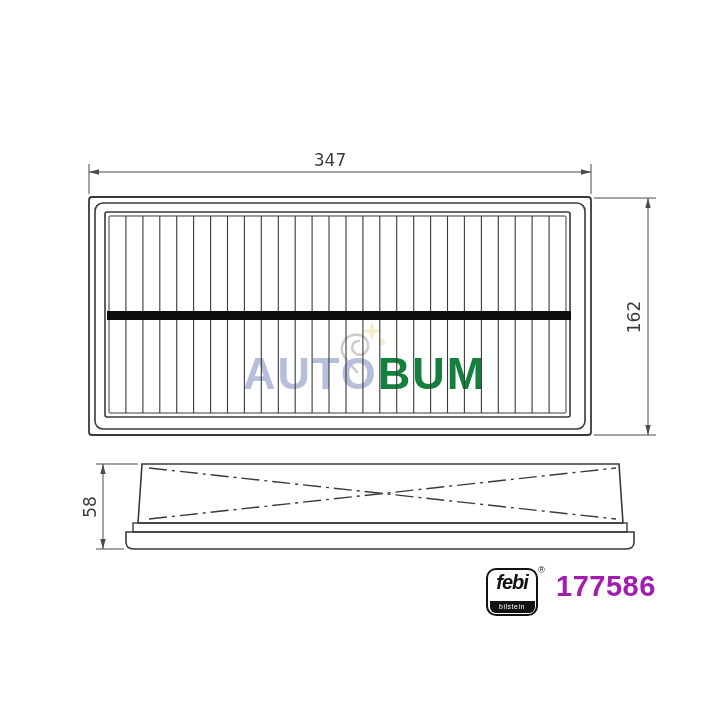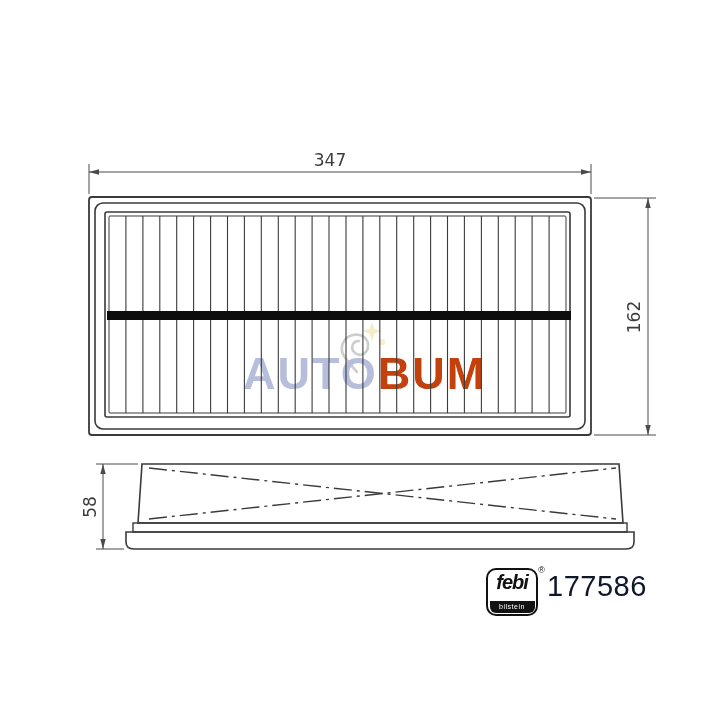--- a/index.html
+++ b/index.html
@@ -18,36 +18,36 @@
   .brand{position:absolute;left:486px;top:568px;z-index:3;display:flex;align-items:flex-start;}
   .febi-box{position:relative;width:52px;height:48px;border:2.5px solid #121212;border-radius:10px;
         box-sizing:border-box;background:#ffffff;}
   .febi-word{position:absolute;top:1px;left:0;right:0;text-align:center;font-weight:800;
         font-style:italic;font-size:20px;color:#121212;letter-spacing:-1px;
         font-family:"Liberation Sans", sans-serif;}
   .febi-bar{position:absolute;left:1.5px;right:1.5px;bottom:1.5px;height:12px;background:#121212;
         border-radius:0 0 6px 6px;color:#ffffff;font-size:7px;text-align:center;line-height:12px;
         letter-spacing:.5px;font-family:"Liberation Sans", sans-serif;}
   .febi-reg{position:absolute;top:-5px;right:-9px;font-size:9px;color:#121212;}
-  .part-number{margin-left:9px;margin-top:2px;font-size:29px;font-weight:400;color:#0f172a;
+  .part-number{margin-left:18px;margin-top:2px;font-size:29px;font-weight:700;color:#a21caf;
         letter-spacing:.5px;font-family:"Liberation Sans", sans-serif;}
 </style>
 </head>
 <body>
 
 <div class="page">
 
   <div class="watermark-layer">
     <svg class="mascot" width="62" height="58" viewBox="0 0 62 58">
       <polygon points="42,2 44.5,9 52,11 44.5,13.5 42,21 39.5,13.5 32,11 39.5,9" fill="#f5ecca"></polygon>
       <circle cx="52" cy="22" r="3.2" fill="#f7f0d4"></circle>
       <path d="M27,52 C22,46 18,42 14,36 C9,28 13,17 23,15 C32,13 39,19 38,27 C37,34 30,37 25,33 C20,29 22,21 29,21" fill="none" stroke="#cdcdcd" stroke-width="2.6" stroke-linecap="round"></path>
     </svg>
     <div class="watermark-text">
-      <span style="color: rgb(183, 190, 219);">AUTO</span><span style="color: #c2410c;">BUM</span>
+      <span style="color: rgb(183, 190, 219);">AUTO</span><span style="color: #15803d;">BUM</span>
     </div>
   </div>
 
   <svg class="drawing" width="720" height="720" viewBox="0 0 720 720">
 
     <g fill="none" stroke="#3a3a3a">
       <rect x="89" y="197" width="502" height="238" rx="3" stroke-width="1.8"></rect>
       <rect x="95" y="203" width="490" height="226" rx="8" stroke-width="1.6"></rect>
       <rect x="105" y="212" width="465" height="205" rx="2" stroke-width="1.6"></rect>
       <rect x="109" y="216" width="457" height="197" rx="1" stroke-width="1"></rect>

